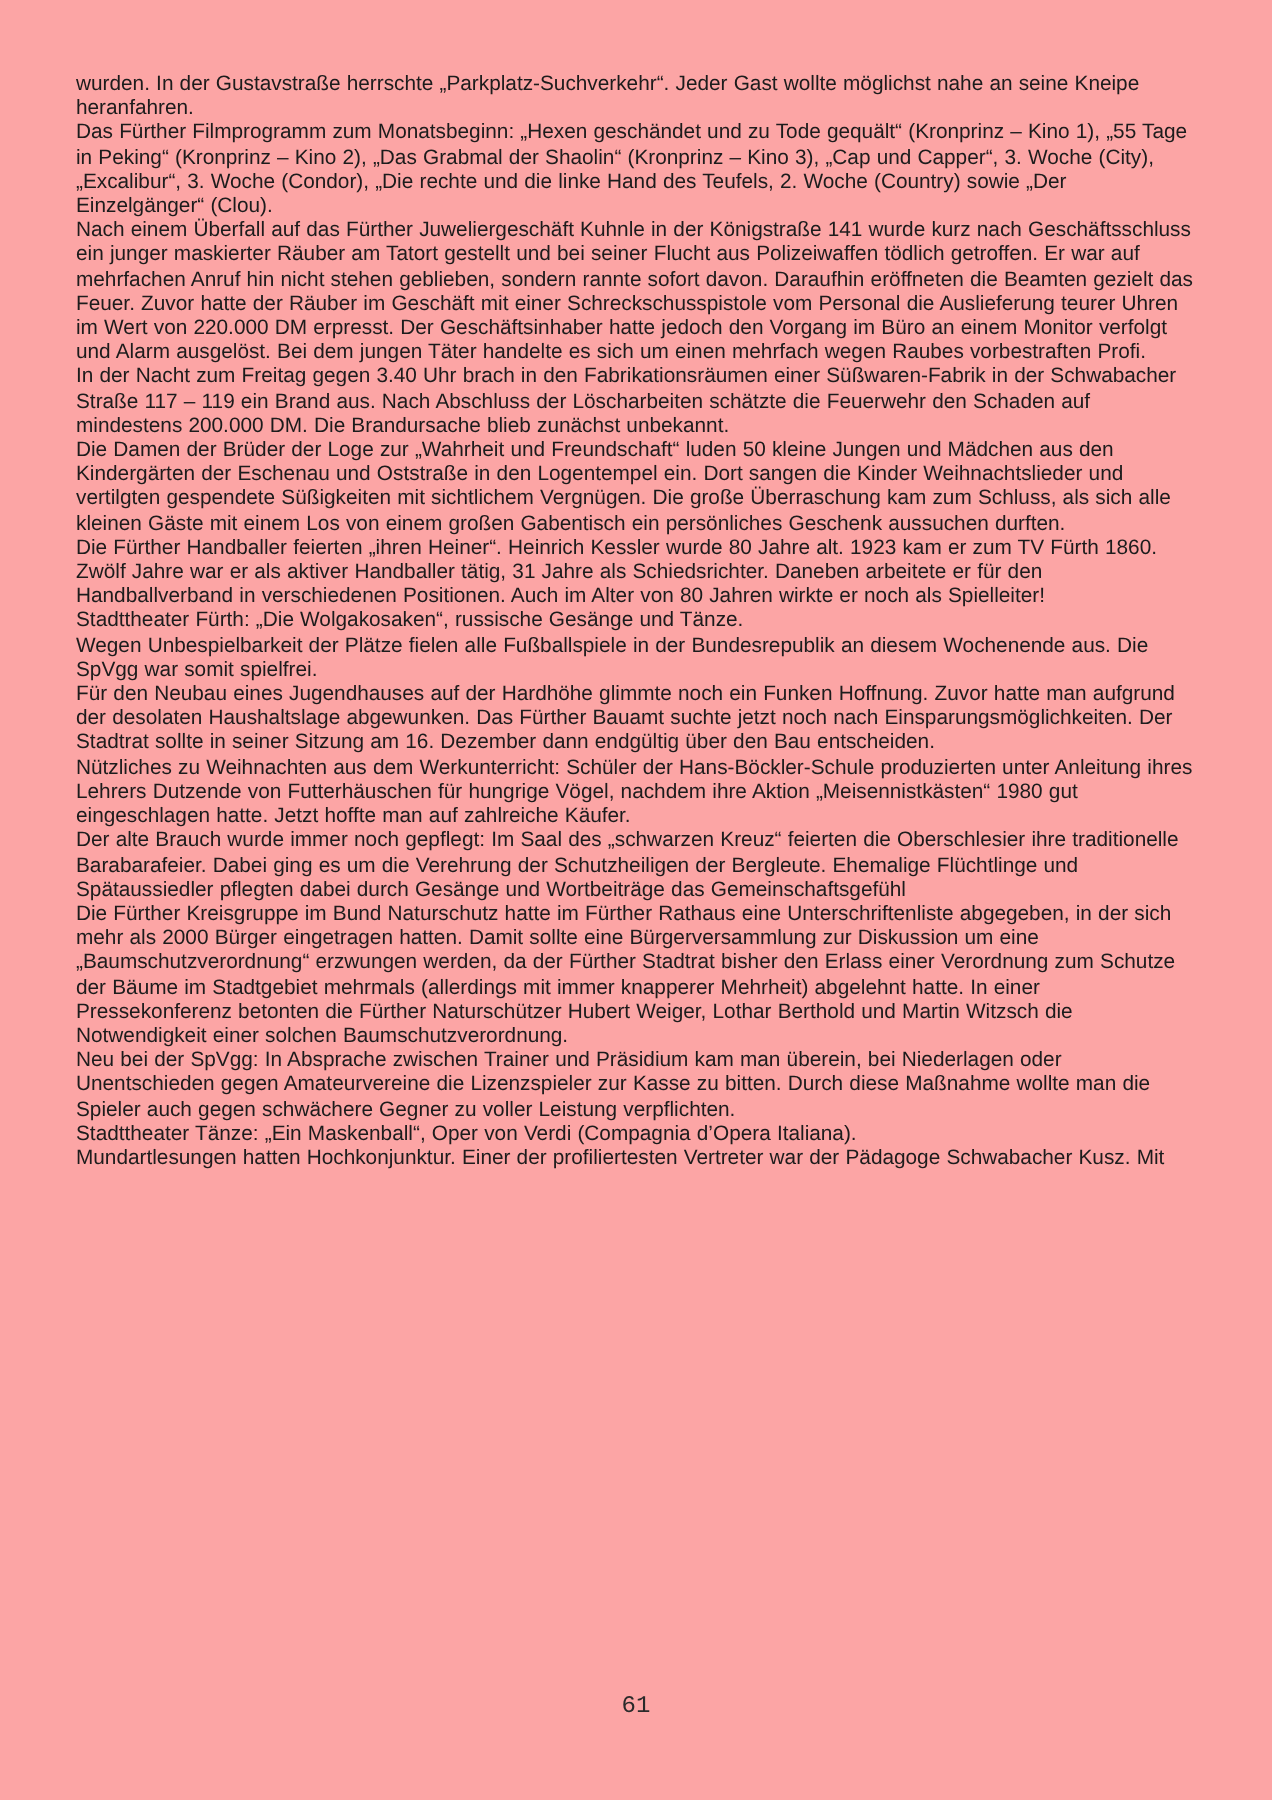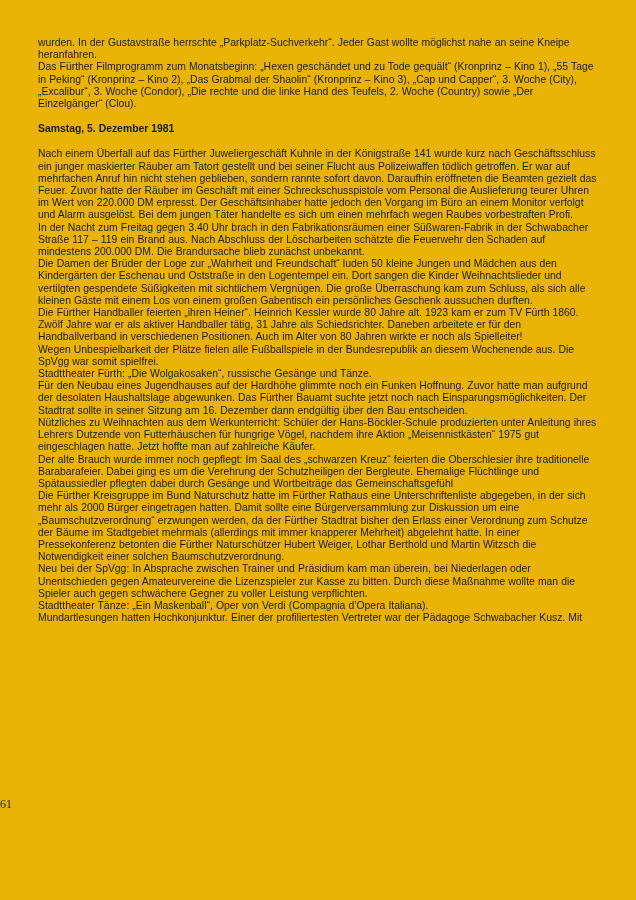--- a/index.html
+++ b/index.html
@@ -4,21 +4,21 @@
 <style>
   html, body {
     margin: 0;
     padding: 0;
     background: #ffffff;
   }
   .page {
     position: relative;
     width: 636px;
     height: 900px;
-    background: #eab308;
+    background: #fca5a5;
     overflow: hidden;
     box-sizing: border-box;
     padding: 37px 36px 14px 38px;
     font-family: "Liberation Sans", "DejaVu Sans", sans-serif;
     font-size: 10.4px;
     line-height: 12.2px;
     color: #1c1c1c;
     -webkit-font-smoothing: antialiased;
   }
   .para {
@@ -27,42 +27,41 @@
     word-spacing: 0.2px;
   }
   .heading {
     margin: 13px 0 13px 0;
     font-weight: bold;
   }
   .page-number {
     position: absolute;
     left: 0;
     right: 0;
-    top: 798px;
-    text-align: left;
-    font-family: Liberation Serif, serif;
+    top: 847px;
+    text-align: center;
+    font-family: Liberation Mono, monospace;
     font-size: 12px;
     color: #2a2a2a;
   }
 </style>
 </head>
 <body>
 
 <div class="page">
   <div class="para">wurden. In der Gustavstraße herrschte „Parkplatz-Suchverkehr“. Jeder Gast wollte möglichst nahe an seine Kneipe heranfahren.</div>
   <div class="para">Das Fürther Filmprogramm zum Monatsbeginn: „Hexen geschändet und zu Tode gequält“ (Kronprinz – Kino 1), „55 Tage in Peking“ (Kronprinz – Kino 2), „Das Grabmal der Shaolin“ (Kronprinz – Kino 3), „Cap und Capper“, 3. Woche (City), „Excalibur“, 3. Woche (Condor), „Die rechte und die linke Hand des Teufels, 2. Woche (Country) sowie „Der Einzelgänger“ (Clou).</div>
-  <div class="heading">Samstag, 5. Dezember 1981</div>
   <div class="para">Nach einem Überfall auf das Fürther Juweliergeschäft Kuhnle in der Königstraße 141 wurde kurz nach Geschäftsschluss ein junger maskierter Räuber am Tatort gestellt und bei seiner Flucht aus Polizeiwaffen tödlich getroffen. Er war auf mehrfachen Anruf hin nicht stehen geblieben, sondern rannte sofort davon. Daraufhin eröffneten die Beamten gezielt das Feuer. Zuvor hatte der Räuber im Geschäft mit einer Schreckschusspistole vom Personal die Auslieferung teurer Uhren im Wert von 220.000 DM erpresst. Der Geschäftsinhaber hatte jedoch den Vorgang im Büro an einem Monitor verfolgt und Alarm ausgelöst. Bei dem jungen Täter handelte es sich um einen mehrfach wegen Raubes vorbestraften Profi.</div>
   <div class="para">In der Nacht zum Freitag gegen 3.40 Uhr brach in den Fabrikationsräumen einer Süßwaren-Fabrik in der Schwabacher Straße 117 – 119 ein Brand aus. Nach Abschluss der Löscharbeiten schätzte die Feuerwehr den Schaden auf mindestens 200.000 DM. Die Brandursache blieb zunächst unbekannt.</div>
   <div class="para">Die Damen der Brüder der Loge zur „Wahrheit und Freundschaft“ luden 50 kleine Jungen und Mädchen aus den Kindergärten der Eschenau und Oststraße in den Logentempel ein. Dort sangen die Kinder Weihnachtslieder und vertilgten gespendete Süßigkeiten mit sichtlichem Vergnügen. Die große Überraschung kam zum Schluss, als sich alle kleinen Gäste mit einem Los von einem großen Gabentisch ein persönliches Geschenk aussuchen durften.</div>
   <div class="para">Die Fürther Handballer feierten „ihren Heiner“. Heinrich Kessler wurde 80 Jahre alt. 1923 kam er zum TV Fürth 1860. Zwölf Jahre war er als aktiver Handballer tätig, 31 Jahre als Schiedsrichter. Daneben arbeitete er für den Handballverband in verschiedenen Positionen. Auch im Alter von 80 Jahren wirkte er noch als Spielleiter!</div>
+  <div class="para">Stadttheater Fürth: „Die Wolgakosaken“, russische Gesänge und Tänze.</div>
   <div class="para">Wegen Unbespielbarkeit der Plätze fielen alle Fußballspiele in der Bundesrepublik an diesem Wochenende aus. Die SpVgg war somit spielfrei.</div>
-  <div class="para">Stadttheater Fürth: „Die Wolgakosaken“, russische Gesänge und Tänze.</div>
   <div class="para">Für den Neubau eines Jugendhauses auf der Hardhöhe glimmte noch ein Funken Hoffnung. Zuvor hatte man aufgrund der desolaten Haushaltslage abgewunken. Das Fürther Bauamt suchte jetzt noch nach Einsparungsmöglichkeiten. Der Stadtrat sollte in seiner Sitzung am 16. Dezember dann endgültig über den Bau entscheiden.</div>
-  <div class="para">Nützliches zu Weihnachten aus dem Werkunterricht: Schüler der Hans-Böckler-Schule produzierten unter Anleitung ihres Lehrers Dutzende von Futterhäuschen für hungrige Vögel, nachdem ihre Aktion „Meisennistkästen“ 1975 gut eingeschlagen hatte. Jetzt hoffte man auf zahlreiche Käufer.</div>
+  <div class="para">Nützliches zu Weihnachten aus dem Werkunterricht: Schüler der Hans-Böckler-Schule produzierten unter Anleitung ihres Lehrers Dutzende von Futterhäuschen für hungrige Vögel, nachdem ihre Aktion „Meisennistkästen“ 1980 gut eingeschlagen hatte. Jetzt hoffte man auf zahlreiche Käufer.</div>
   <div class="para">Der alte Brauch wurde immer noch gepflegt: Im Saal des „schwarzen Kreuz“ feierten die Oberschlesier ihre traditionelle Barabarafeier. Dabei ging es um die Verehrung der Schutzheiligen der Bergleute. Ehemalige Flüchtlinge und Spätaussiedler pflegten dabei durch Gesänge und Wortbeiträge das Gemeinschaftsgefühl</div>
   <div class="para">Die Fürther Kreisgruppe im Bund Naturschutz hatte im Fürther Rathaus eine Unterschriftenliste abgegeben, in der sich mehr als 2000 Bürger eingetragen hatten. Damit sollte eine Bürgerversammlung zur Diskussion um eine „Baumschutzverordnung“ erzwungen werden, da der Fürther Stadtrat bisher den Erlass einer Verordnung zum Schutze der Bäume im Stadtgebiet mehrmals (allerdings mit immer knapperer Mehrheit) abgelehnt hatte. In einer Pressekonferenz betonten die Fürther Naturschützer Hubert Weiger, Lothar Berthold und Martin Witzsch die Notwendigkeit einer solchen Baumschutzverordnung.</div>
   <div class="para">Neu bei der SpVgg: In Absprache zwischen Trainer und Präsidium kam man überein, bei Niederlagen oder Unentschieden gegen Amateurvereine die Lizenzspieler zur Kasse zu bitten. Durch diese Maßnahme wollte man die Spieler auch gegen schwächere Gegner zu voller Leistung verpflichten.</div>
   <div class="para">Stadttheater Tänze: „Ein Maskenball“, Oper von Verdi (Compagnia d’Opera Italiana).</div>
   <div class="para">Mundartlesungen hatten Hochkonjunktur. Einer der profiliertesten Vertreter war der Pädagoge Schwabacher Kusz. Mit</div>
 
   <div class="page-number">61</div>
 </div>
 
 </body></html>

